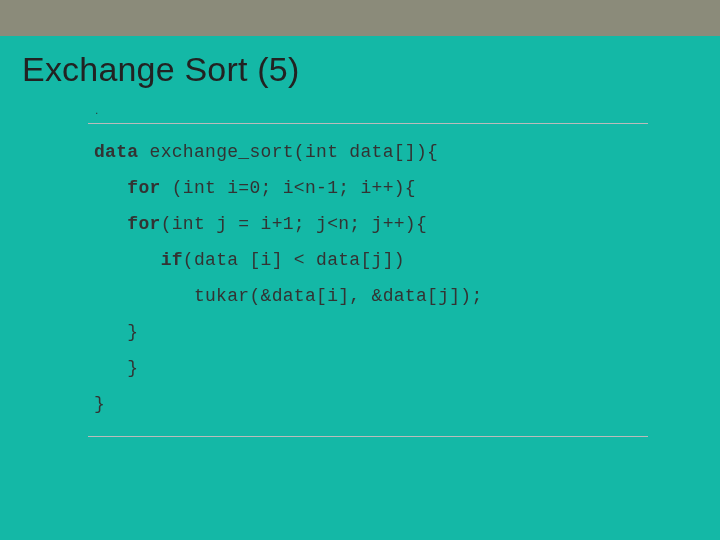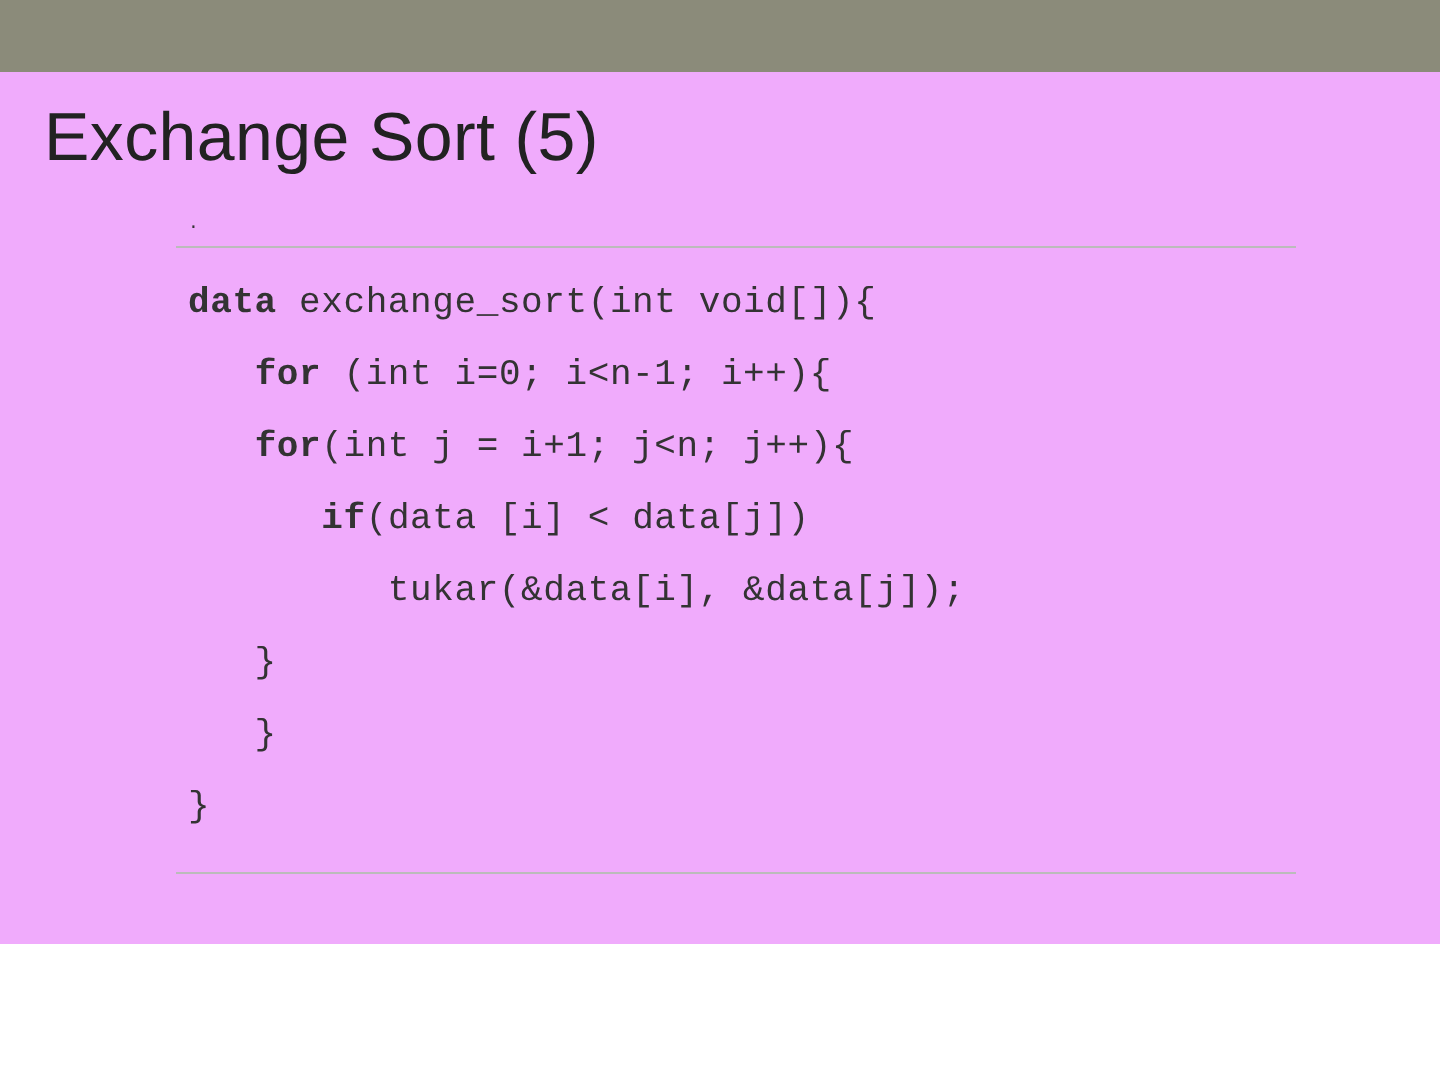--- a/index.html
+++ b/index.html
@@ -1,17 +1,17 @@
 <!DOCTYPE html>
 <html><head>
 <meta charset="utf-8">
 <style>
   * { margin: 0; padding: 0; box-sizing: border-box; }
   html, body { width: 720px; height: 540px; font-family: Arial, Helvetica, sans-serif; background: #fff; }
-  .slide { width: 720px; height: 472px; position: relative; background: #f0abfc; }
+  .slide { width: 720px; height: 540px; position: relative; background: #14b8a6; }
   .topbar { width: 100%; height: 36px; background: #8b8b7a; }
   .title { font-size: 34px; font-weight: 400; color: #222; margin: 14px 0 0 22px; letter-spacing: 0.2px; }
   .sub { font-size: 28px; font-weight: 700; color: #000; margin: 34px 0 0 34px; }
   .bullet { display: inline-block; width: 8px; height: 8px; background: #000; border-radius: 50%; vertical-align: middle; margin-right: 10px; position: relative; top: -3px; }
   .codewrap { margin: 18px 0 0 88px; width: 560px; }
   .codehr { border: none; border-top: 1px solid #bbb; width: 100%; margin: 4px 0; }
   .toprow { display: flex; align-items: flex-end; }
   .toprow .tiny { font-size: 9px; font-family: 'Courier New', monospace; color: #333; margin-left: 6px; margin-bottom: 2px; }
   .code { font-family: 'Courier New', monospace; font-size: 18px; color: #333; line-height: 2.0; white-space: pre; padding: 6px 0 10px 6px; letter-spacing: 0.3px; }
   .code .kw { font-weight: 700; }
@@ -23,21 +23,21 @@
   <div class="topbar"></div>
 
   <h1 class="title">Exchange Sort (5)</h1>
 
 
   <div class="codewrap">
     <div class="toprow">
       <span class="tiny">.</span>
     </div>
     <hr class="codehr">
-    <div class="code"><span class="kw">data</span><span> exchange_sort(int void[]){</span>
+    <div class="code"><span class="kw">data</span><span> exchange_sort(int data[]){</span>
 <span>   </span><span class="kw">for</span><span> (int i=0; i&lt;n-1; i++){</span>
 <span>   </span><span class="kw">for</span><span>(int j = i+1; j&lt;n; j++){</span>
 <span>      </span><span class="kw">if</span><span>(data [i] &lt; data[j])</span>
 <span>         tukar(&amp;data[i], &amp;data[j]);</span>
 <span>   }</span>
 <span>   }</span>
 <span>}</span></div>
     <hr class="codehr">
   </div>
 </div>

